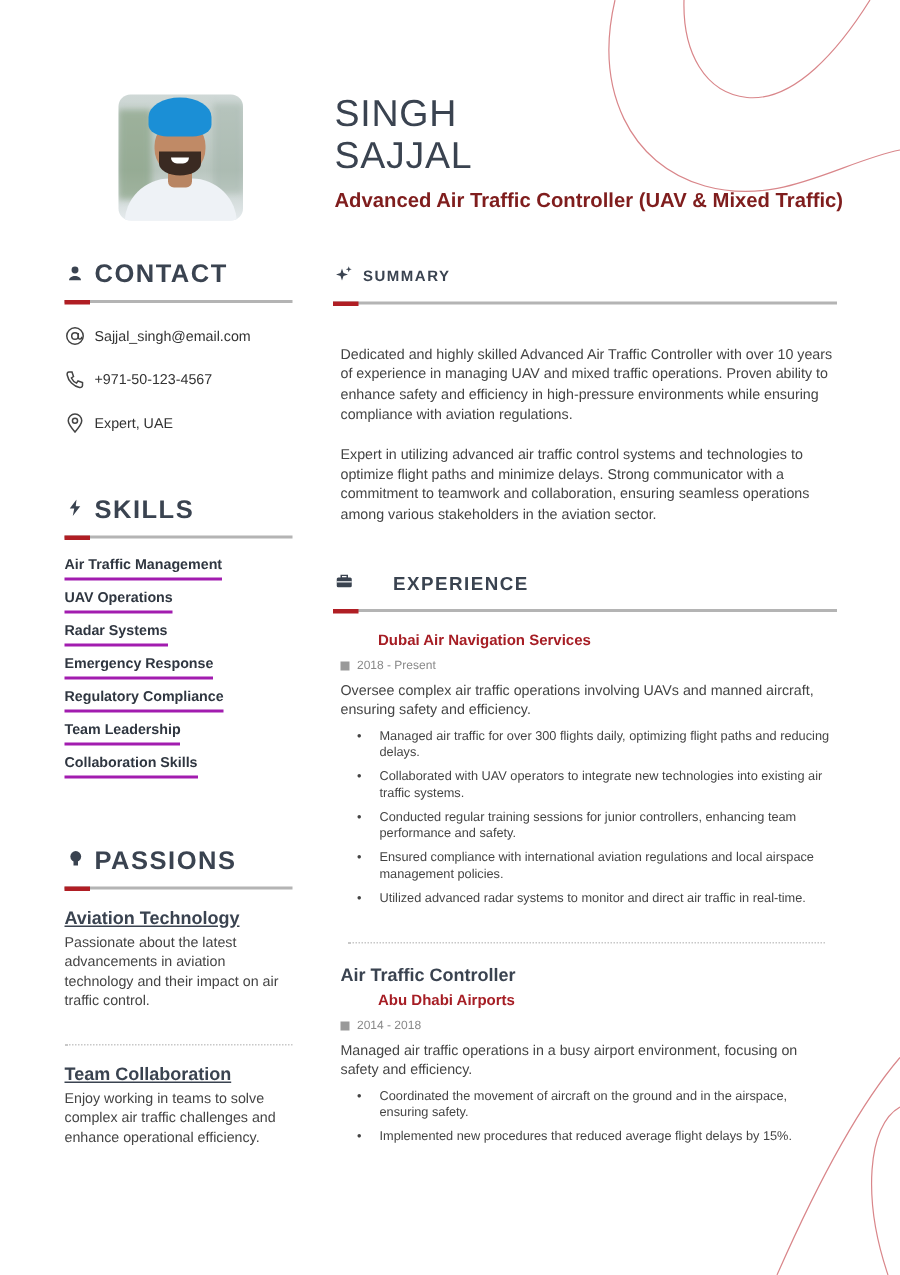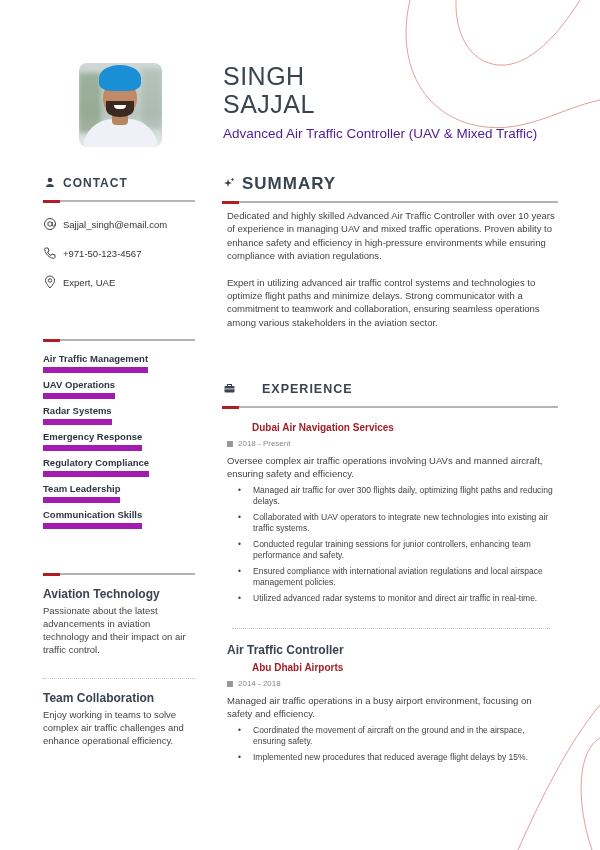--- a/index.html
+++ b/index.html
@@ -12,38 +12,38 @@
   .photo .bgl { position:absolute; left:0; top:10px; width:22px; height:60px; background:#7f9a79; opacity:.6; filter:blur(2px); }
   .photo .bgr { position:absolute; right:0; top:6px; width:20px; height:60px; background:#9fb1a6; opacity:.5; filter:blur(2px); }
   .photo .shirt { position:absolute; left:4px; top:56px; width:75px; height:40px; border-radius:30px 30px 0 0; background:#eef2f6; }
   .photo .neck { position:absolute; left:33px; top:44px; width:16px; height:18px; background:#b88563; border-radius:4px; }
   .photo .face { position:absolute; left:24px; top:18px; width:34px; height:36px; border-radius:45% 45% 50% 50%; background:#c08a66; }
   .photo .beard { position:absolute; left:27px; top:38px; width:28px; height:16px; border-radius:0 0 50% 50%; background:#3a2a22; }
   .photo .smile { position:absolute; left:35px; top:42px; width:12px; height:4px; border-radius:0 0 6px 6px; background:#fff; }
   .photo .turban { position:absolute; left:20px; top:2px; width:42px; height:26px; border-radius:50% 50% 30% 30%; background:#1b8fd6; }
 
   .name { position:absolute; left:223px; top:62px; font-size:25px; line-height:28px; color:#3a4350; letter-spacing:.5px; }
-  .title { position:absolute; left:223px; top:126px; font-size:13.5px; font-weight:normal; color:#4c1d95; white-space:nowrap; }
+  .title { position:absolute; left:223px; top:126px; font-size:13.5px; font-weight:bold; color:#7f1d1d; white-space:nowrap; }
 
   .section { position:absolute; }
   .sec-head { display:flex; align-items:center; height:18px; }
   .sec-icon { width:14px; font-size:11px; color:#3a4350; display:inline-block; text-align:center; margin-right:6px; }
-  .sec-title { font-size:12px; font-weight:bold; letter-spacing:1px; color:#3a4350; }
+  .sec-title { font-size:17px; font-weight:bold; letter-spacing:1px; color:#3a4350; }
   .sec-rule { position:relative; height:2px; background:#b4b4b4; margin-top:8px; }
   .sec-rule::before { content:""; position:absolute; left:0; top:-0.5px; width:17px; height:3px; background:#b01e24; }
 
   .contact-item { display:flex; align-items:center; font-size:9.5px; color:#333; height:14px; margin-top:15px; }
   .contact-item:first-of-type { margin-top:14px; }
   .cicon { width:14px; height:14px; margin-right:6px; }
 
   .skill { display:inline-block; font-size:9.5px; font-weight:bold; color:#2f3640; padding-bottom:2px;
-           border-bottom:6px solid #a21caf; margin-top:6px; line-height:12px; }
+           border-bottom:2px solid #a21caf; margin-top:6px; line-height:12px; }
   .skills-list { display:flex; flex-direction:column; align-items:flex-start; margin-top:6px; }
 
-  .passion-title { font-size:12px; font-weight:bold; color:#3a4350; margin-top:12px; }
+  .passion-title { font-size:12px; font-weight:bold; color:#3a4350; margin-top:12px;text-decoration:underline; }
   .passion-desc { font-size:9.5px; line-height:13px; color:#444; margin-top:3px; }
   .dotted { border-top:1px dotted #c8c8c8; margin:22px 0 0 0; }
 
   .summary-p { font-size:9.5px; line-height:13.4px; color:#444; margin:0; }
   .job-title { font-size:12px; font-weight:bold; color:#3a4350; }
   .company { font-size:10px; font-weight:bold; color:#a61d24; margin-top:5px;padding-left:25px; }
   .period { font-size:8px; color:#888; margin-top:6px; display:flex; align-items:center; }
   .period .cal { width:6px; height:6px; background:#999; margin-right:5px; display:inline-block; }
   .job-desc { font-size:9.5px; line-height:13px; color:#444; margin-top:6px; }
   ul.bullets { margin:0; padding:0 0 0 24px; list-style:none; }
@@ -105,57 +105,74 @@
   <div class="contact-item">
     <svg class="cicon" viewBox="0 0 14 14">
         <path d="M7,13 C4,9.5 2.5,7.5 2.5,5.5 A4.5,4.5 0 0 1 11.5,5.5 C11.5,7.5 10,9.5 7,13 Z" fill="none" stroke="#444" stroke-width="1"></path>
         <circle cx="7" cy="5.5" r="1.7" fill="none" stroke="#444" stroke-width="1"></circle>
       </svg>
     <span>Expert, UAE</span>
   </div>
 </div>
 
 <div class="section" style="left:43px; top:331px; width:152px;">
+  <div class="sec-head">
+    <span class="sec-icon">
+      <svg width="10" height="11" viewBox="0 0 10 11">
+          <path d="M6,0 L1.5,6 L4.5,6 L3.5,11 L8.5,4.5 L5.5,4.5 Z" fill="#3a4350"></path>
+        </svg>
+    </span>
+    <span class="sec-title">SKILLS</span>
+  </div>
   <div class="sec-rule"></div>
   <div class="skills-list">
     <span class="skill">Air Traffic Management</span>
     <span class="skill">UAV Operations</span>
     <span class="skill">Radar Systems</span>
     <span class="skill">Emergency Response</span>
     <span class="skill">Regulatory Compliance</span>
     <span class="skill">Team Leadership</span>
-    <span class="skill">Communication Skills</span>
+    <span class="skill">Collaboration Skills</span>
   </div>
 </div>
 
 <div class="section" style="left:43px; top:565px; width:152px;">
+  <div class="sec-head">
+    <span class="sec-icon">
+      <svg width="9" height="11" viewBox="0 0 9 11">
+          <circle cx="4.5" cy="4" r="3.6" fill="#3a4350"></circle>
+          <rect x="3" y="7" width="3" height="3" fill="#3a4350"></rect>
+        </svg>
+    </span>
+    <span class="sec-title">PASSIONS</span>
+  </div>
   <div class="sec-rule"></div>
   <div>
     <div class="passion-title">Aviation Technology</div>
     <div class="passion-desc">Passionate about the latest advancements in aviation technology and their impact on air traffic control.</div>
   </div>
   <div class="dotted"></div>
   <div>
     <div class="passion-title">Team Collaboration</div>
     <div class="passion-desc">Enjoy working in teams to solve complex air traffic challenges and enhance operational efficiency.</div>
   </div>
 </div>
 
 <div class="section" style="left:222px; top:175px; width:336px;">
   <div class="sec-head">
     <span class="sec-icon">
       <svg width="12" height="12" viewBox="0 0 12 12">
           <path d="M5,2 L6,5 L9,6 L6,7 L5,10 L4,7 L1,6 L4,5 Z" fill="#3a4350"></path>
           <path d="M9.5,0.5 L10,2 L11.5,2.5 L10,3 L9.5,4.5 L9,3 L7.5,2.5 L9,2 Z" fill="#3a4350"></path>
         </svg>
     </span>
-    <span class="sec-title" style="font-size:17px;">SUMMARY</span>
-  </div>
-  <div class="sec-rule"></div>
-  <div style="padding-left:5px; margin-top:6px;">
+    <span class="sec-title" style="font-size:10px;">SUMMARY</span>
+  </div>
+  <div class="sec-rule"></div>
+  <div style="padding-left:5px; margin-top:27px;">
     <p class="summary-p">Dedicated and highly skilled Advanced Air Traffic Controller with over 10 years of experience in managing UAV and mixed traffic operations. Proven ability to enhance safety and efficiency in high-pressure environments while ensuring compliance with aviation regulations.</p>
     <p class="summary-p" style="margin-top:13px;">Expert in utilizing advanced air traffic control systems and technologies to optimize flight paths and minimize delays. Strong communicator with a commitment to teamwork and collaboration, ensuring seamless operations among various stakeholders in the aviation sector.</p>
   </div>
 </div>
 
 <div class="section" style="left:222px; top:380px; width:336px;">
   <div class="sec-head">
     <span class="sec-icon">
       <svg width="11" height="9" viewBox="0 0 11 9">
           <rect x="0.5" y="2" width="10" height="6.5" rx="1" fill="#3a4350"></rect>

